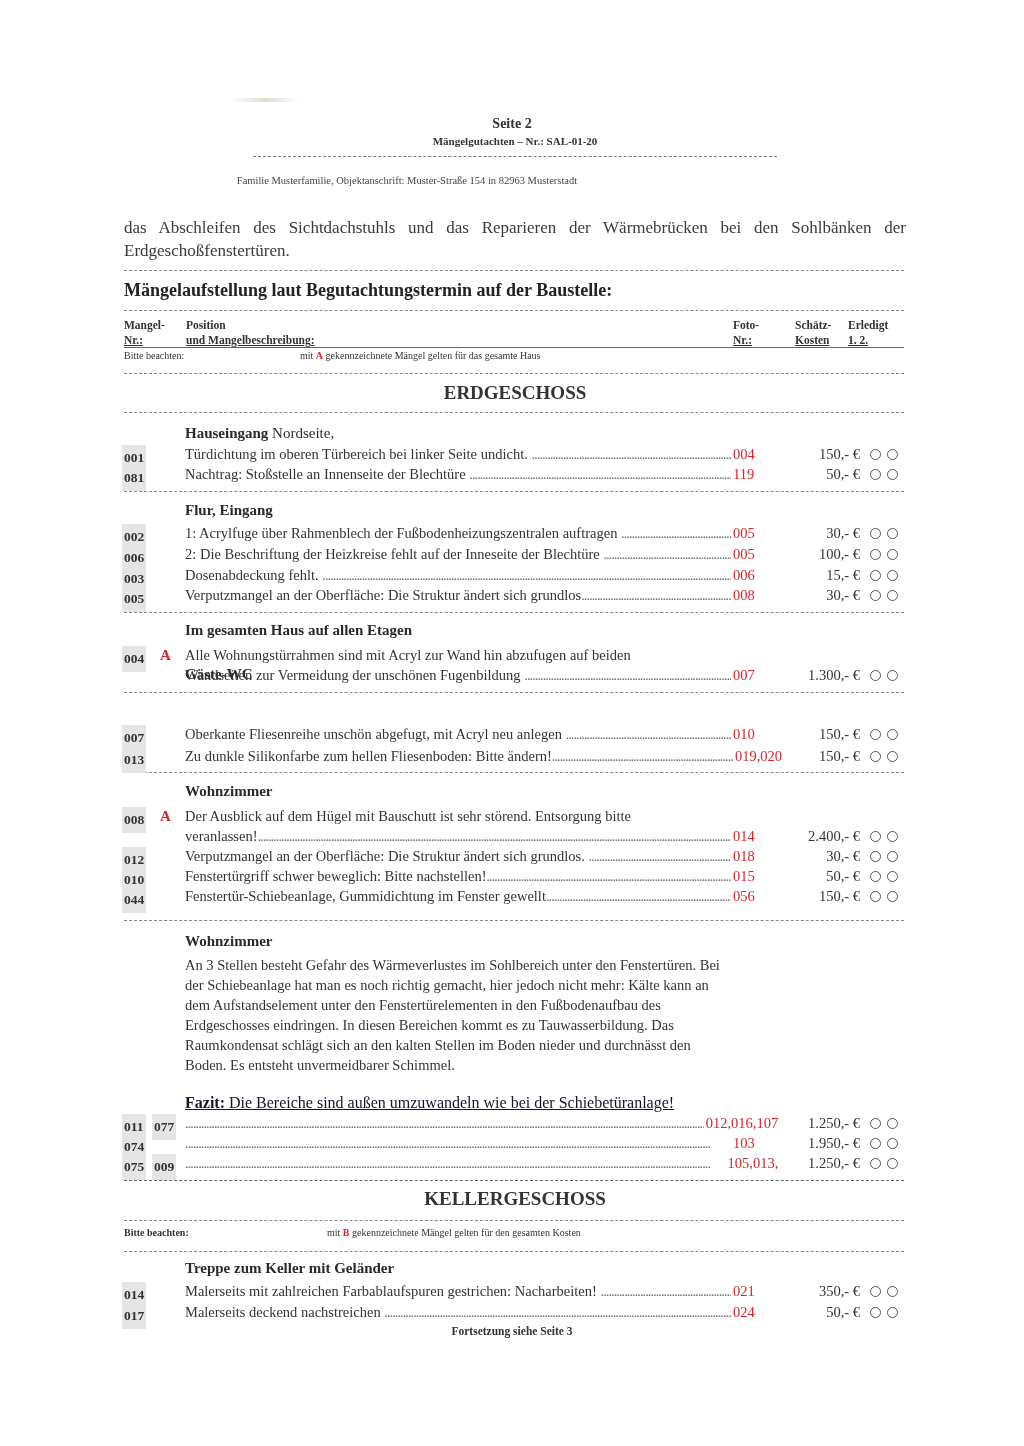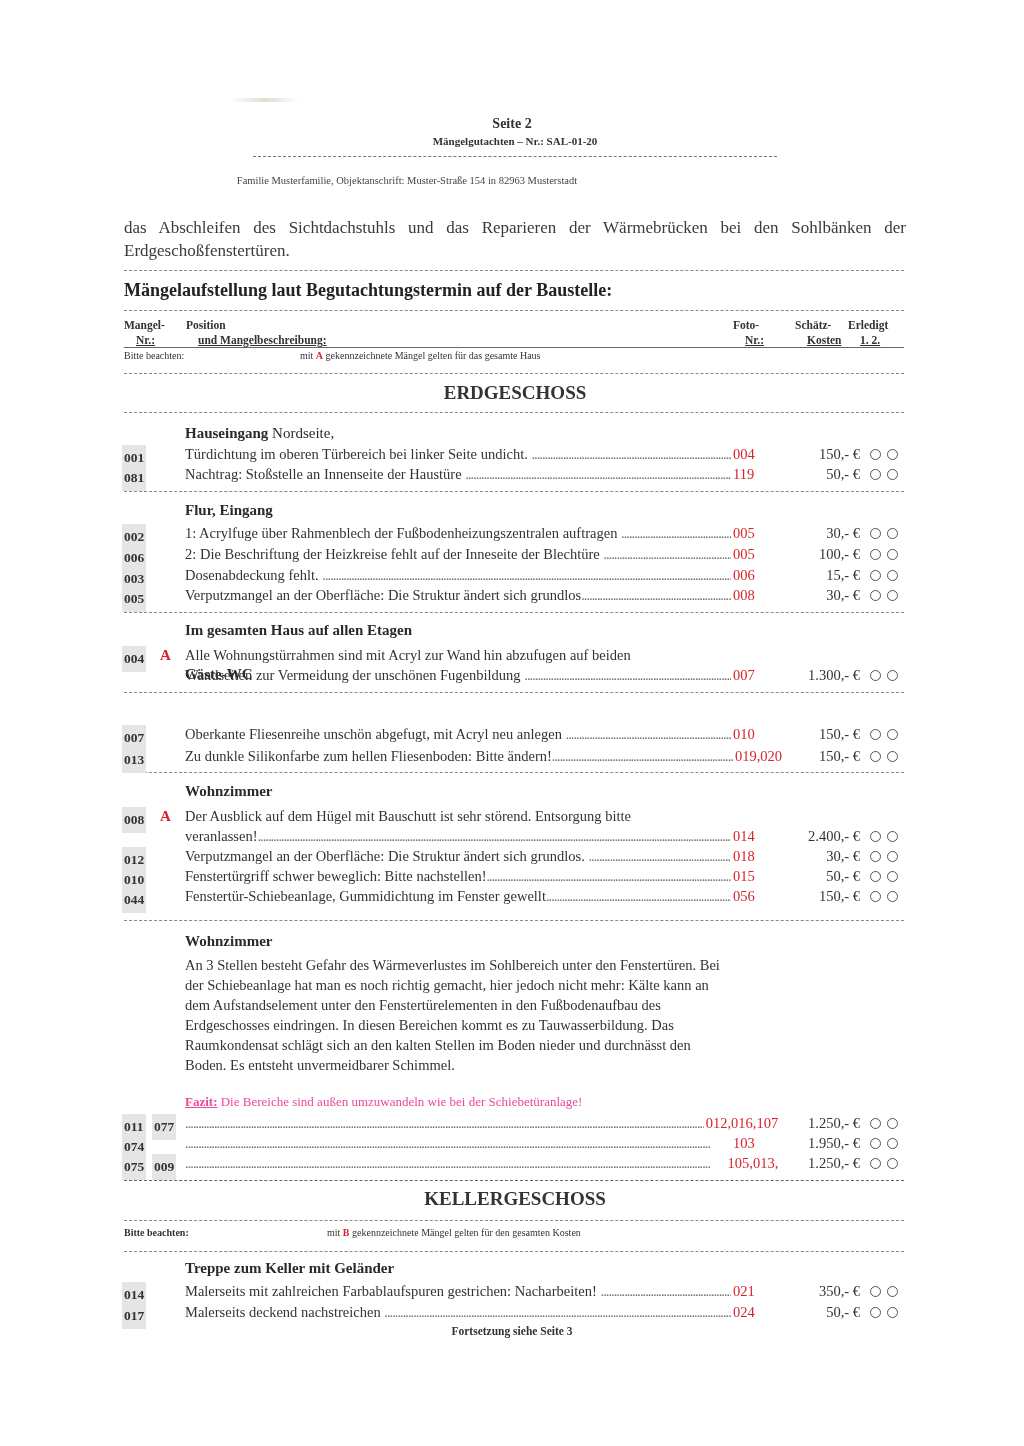--- a/index.html
+++ b/index.html
@@ -14,40 +14,40 @@
              font-size:11px; font-weight:bold; color:#333; }
   .hdr-line { position:absolute; left:253px; width:524px; top:156px; border-top:1px dashed #777; }
   .hdr-addr { position:absolute; left:0; width:814px; text-align:center; top:175px;
               font-size:10.5px; color:#444; }
   .intro { position:absolute; left:124px; width:782px; top:216px; font-size:17px; line-height:23px;
            color:#3a3a3a; text-align:justify; }
   .dash { position:absolute; left:124px; width:780px; border-top:1px dashed #888; }
   .dash.heavy { border-top:1.5px dashed #666; }
   .main-title { position:absolute; left:124px; top:280px; font-size:18px; font-weight:bold; color:#222; }
   .colhead { position:absolute; top:318px; font-size:11.5px; font-weight:bold; color:#333; line-height:15px; }
-  .colhead .u { text-decoration:underline;margin-left:12px; }
+  .colhead .u { text-decoration:underline; }
   .colhead-line { position:absolute; left:124px; width:780px; top:347px; border-top:1px solid #666; }
   .note { position:absolute; font-size:10px; color:#333; }
   .mark { color:#d8232a; font-weight:bold; }
   .floor { position:absolute; left:0; width:1030px; text-align:center; font-size:19px; font-weight:bold; color:#333; }
   .sect { position:absolute; left:185px; font-size:15px; font-weight:bold; color:#2a2a2a; }
   .sect .normal { font-weight:normal; }
   .row { position:absolute; left:122px; width:790px; height:20px; font-size:14.5px; line-height:20px; }
   .num { position:absolute; left:0; top:1px; padding:4px 2px; height:18px; line-height:18px; background:#e5e5e5;
          font-weight:bold; font-size:13.5px; color:#333; }
   .num2 { left:30px; }
   .amark { position:absolute; left:38px; top:0; color:#d8232a; font-weight:bold; font-size:15px; }
   .desc { position:absolute; left:63px; top:0; color:#333; white-space:nowrap; overflow:hidden; }
   .dots { color:#777; letter-spacing:-1px; }
   .foto { position:absolute; top:0; color:#d8232a; white-space:nowrap; }
   .cost { position:absolute; right:52px; top:0; color:#333; text-align:right; white-space:nowrap; }
   .circ { position:absolute; top:5px; width:9px; height:9px; border:1.4px solid #555; border-radius:50%; }
   .c1 { right:31px; } .c2 { right:14px; }
   .para { position:absolute; left:185px; width:540px; top:955px; font-size:14.5px; line-height:20px; color:#333; }
-  .fazit { position:absolute; left:185px; top:1094px; font-size:13px; color:#ec4899; }
+  .fazit { position:absolute; left:185px; top:1094px; font-size:16px; color:#0f172a;text-decoration:underline; }
   .fazit b { text-decoration:underline; }
   .cont { position:absolute; left:0; width:1024px; text-align:center; top:1325px; font-size:11.5px; font-weight:bold; color:#333; }
 </style>
 </head>
 <body>
 
 <div class="page">
   <div class="smudge"></div>
 
   <div class="hdr-title">Seite 2</div>
@@ -131,21 +131,21 @@
       <div class="row" style="top: 444px;">
         <span class="num">001</span>
         <span class="desc" style="width: 546px;"><span>Türdichtung im oberen Türbereich  bei linker Seite undicht. </span><span class="dots">........................................................................................................................................................................................................</span></span>
         <span class="foto" style="left: 611px;">004</span>
         <span class="cost">150,- €</span>
         <span class="circ c1"></span>
         <span class="circ c2"></span>
       </div>
       <div class="row" style="top: 464px;">
         <span class="num">081</span>
-        <span class="desc" style="width: 546px;"><span>Nachtrag: Stoßstelle an Innenseite der Haustüre </span><span class="dots">........................................................................................................................................................................................................</span></span>
+        <span class="desc" style="width: 546px;"><span>Nachtrag: Stoßstelle an Innenseite der Blechtüre </span><span class="dots">........................................................................................................................................................................................................</span></span>
         <span class="foto" style="left: 611px;">119</span>
         <span class="cost">50,- €</span>
         <span class="circ c1"></span>
         <span class="circ c2"></span>
       </div>
       <div class="row" style="top: 523px;">
         <span class="num">002</span>
         <span class="desc" style="width: 546px;"><span>1: Acrylfuge über Rahmenblech der Fußbodenheizungszentralen auftragen </span><span class="dots">........................................................................................................................................................................................................</span></span>
         <span class="foto" style="left: 611px;">005</span>
         <span class="cost">30,- €</span>

